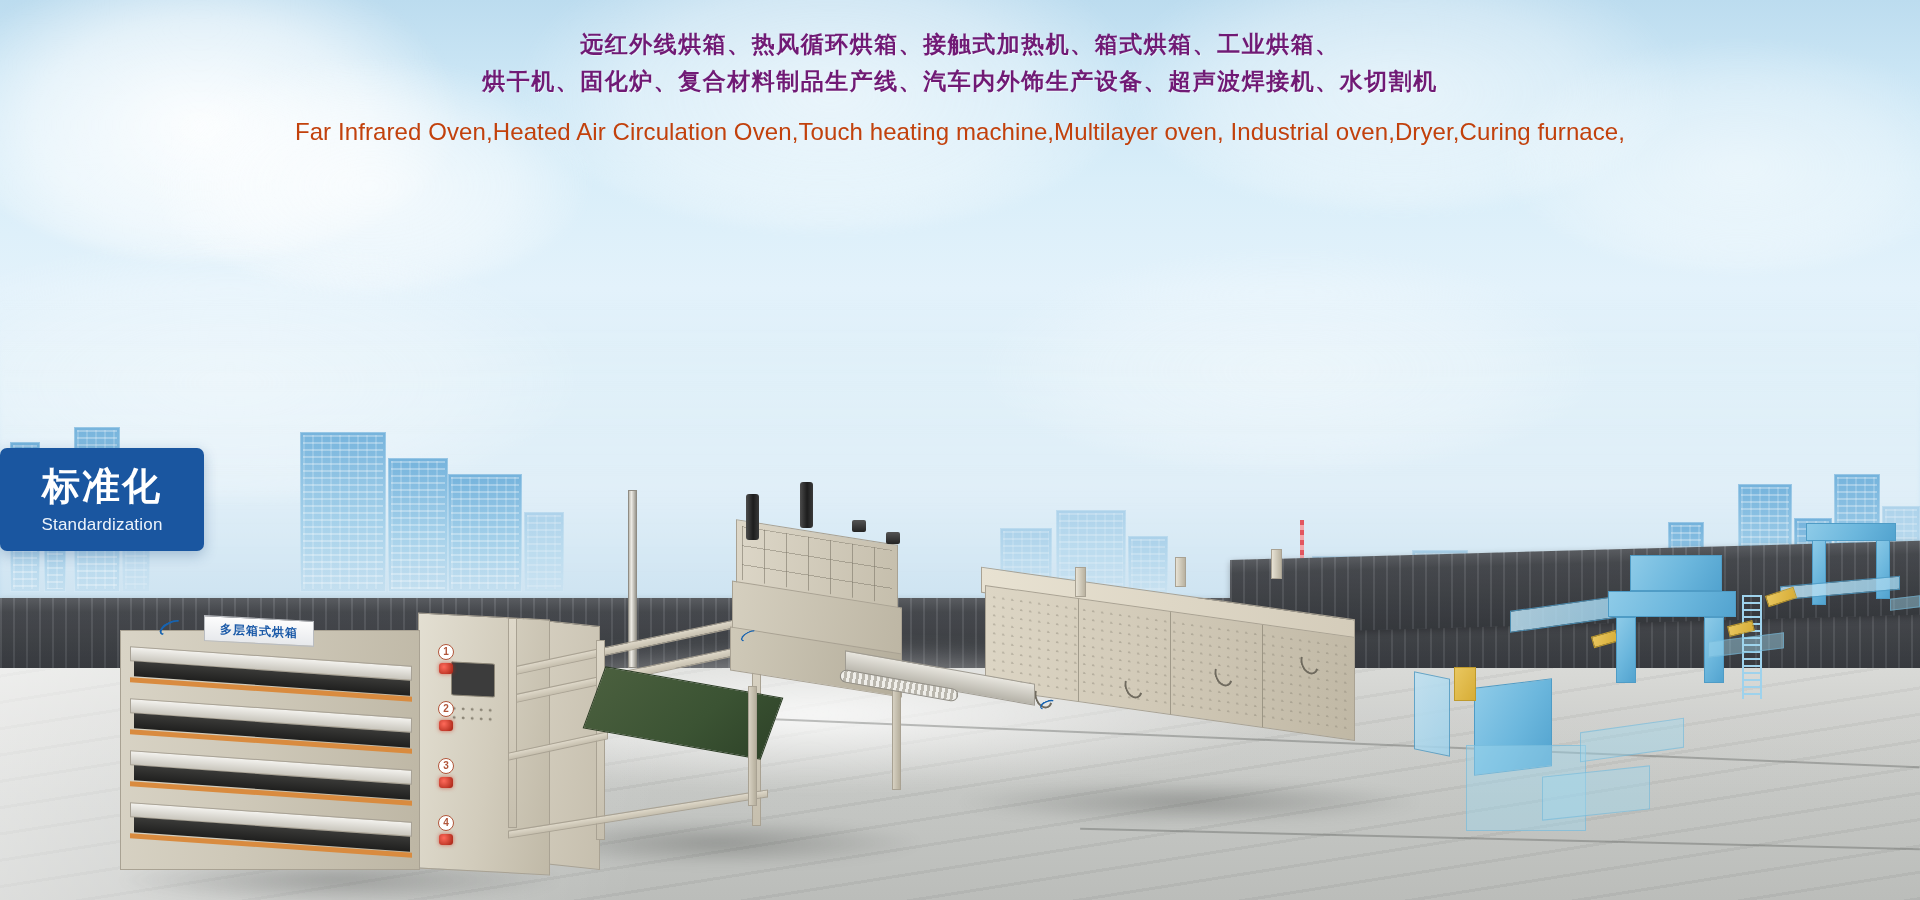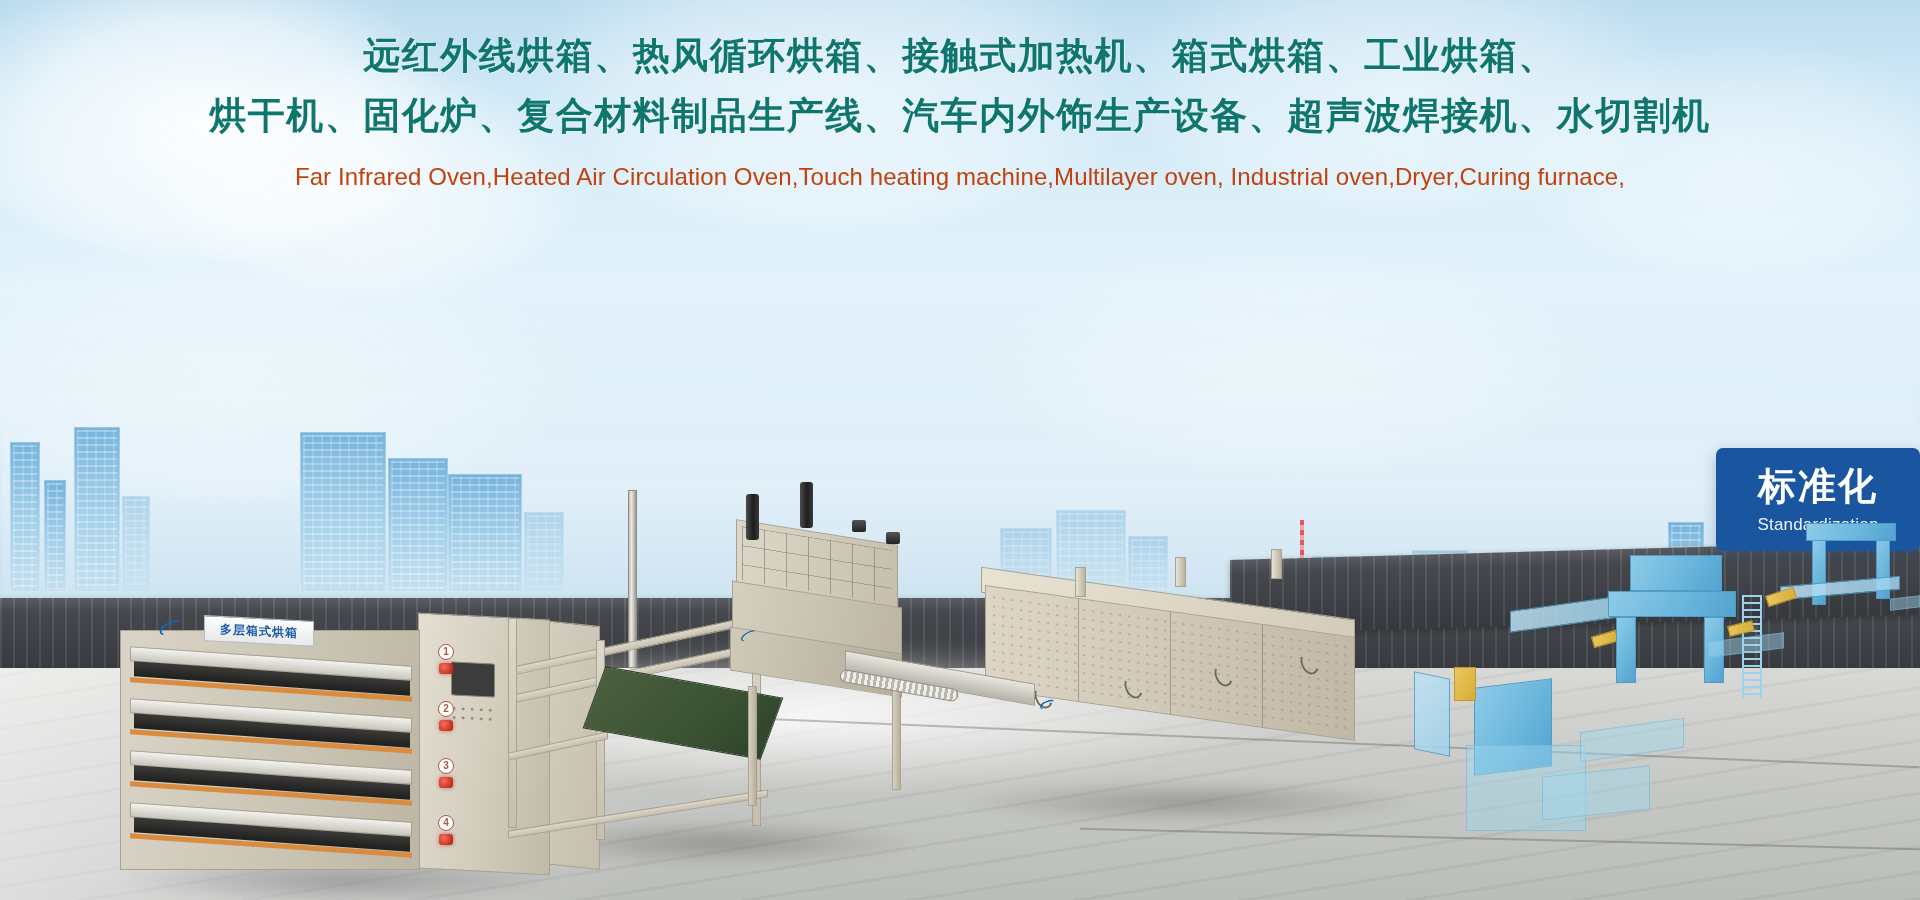--- a/index.html
+++ b/index.html
@@ -104,34 +104,34 @@
     text-shadow:2px 2px 0 rgba(255,255,255,.55), 0 2px 5px rgba(255,255,255,.6);
   }
   .h1-en {
     margin-top:6px;
     font-size:40px; font-weight:700; letter-spacing:.4px;
     color:#17499a;
     text-shadow:1px 1px 0 rgba(255,255,255,.5);
   }
   .h2-cn {
     margin-top:26px;
-    font-size:37px; font-weight:700; line-height:1.62; letter-spacing:1.5px;
-    color:#0f766e;
+    font-size:23px; font-weight:700; line-height:1.62; letter-spacing:1.5px;
+    color:#701a75;
     text-shadow:1px 1px 0 rgba(255,255,255,.45);
   }
   .h3-en {
     margin-top:12px;
     font-size:24px; font-weight:400; line-height:1.55; letter-spacing:.1px;
     color:#c2410c;
   }
 
   
   .badges {
     position:absolute; top:448px; left:0; width:1920px;
-    display:flex; justify-content:flex-end; align-items:flex-start; gap:96px;
+    display:flex; justify-content:flex-start; align-items:flex-start; gap:96px;
   }
   .badge {
     background:#1a56a0; border-radius:7px;
     padding:18px 26px 16px;
     min-width:204px;
     text-align:center;
     box-shadow:0 4px 14px rgba(18,60,120,.28);
   }
   .badge .cn {
     color:#fff; font-size:38px; font-weight:700; letter-spacing:2px; line-height:1.1;

